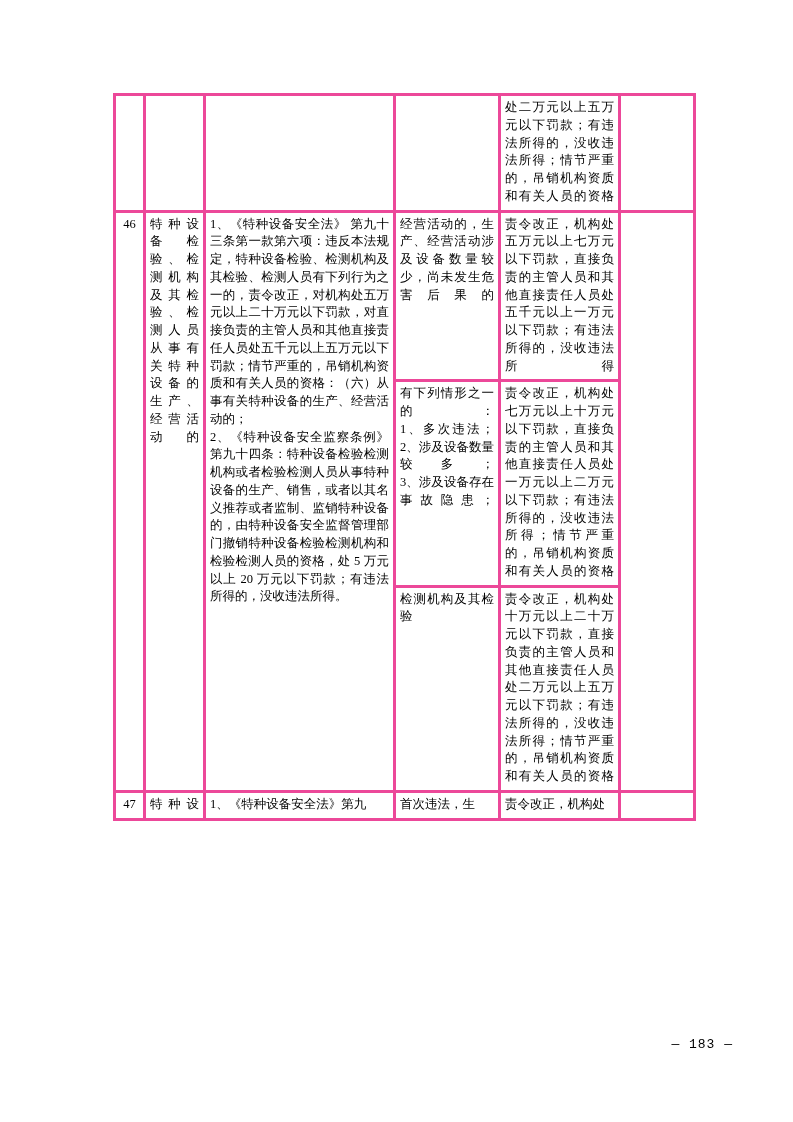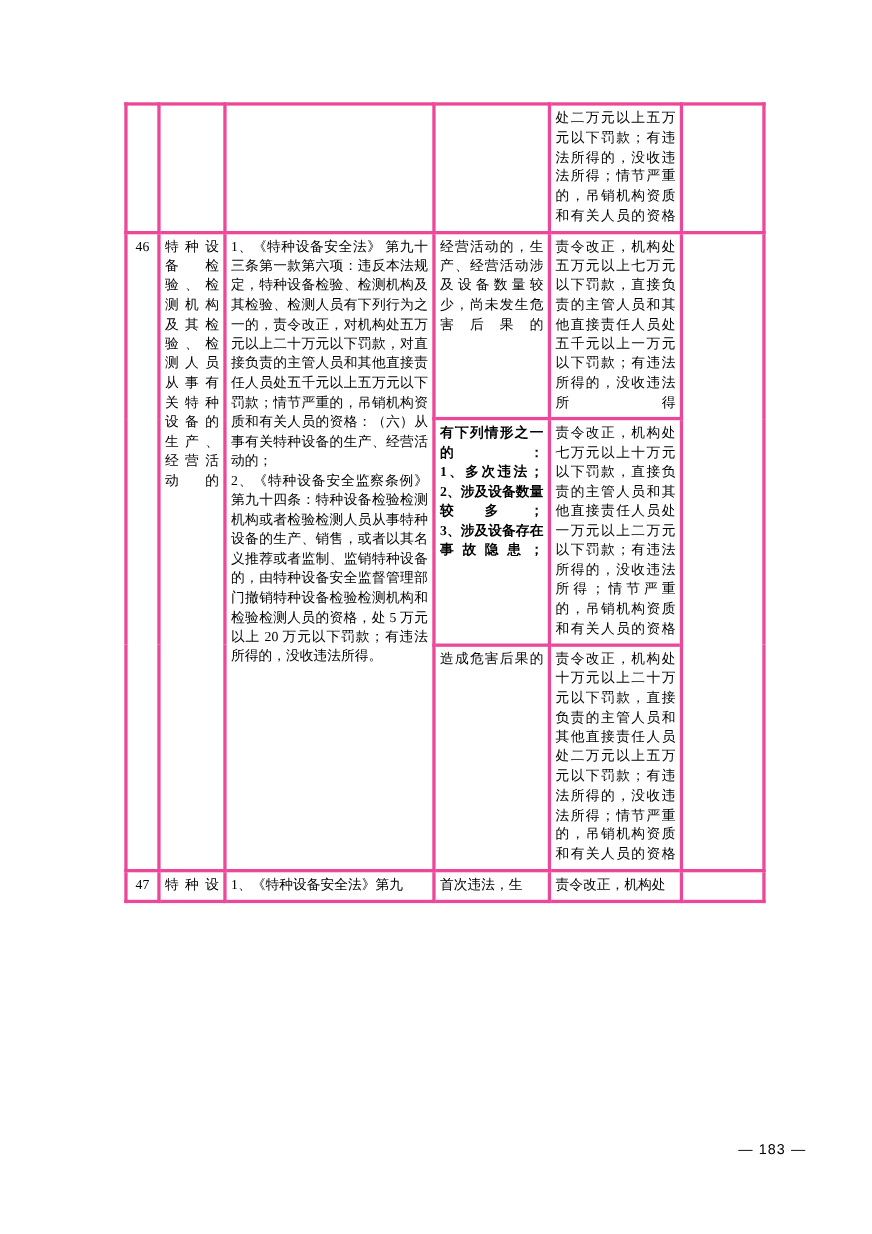--- a/index.html
+++ b/index.html
@@ -58,21 +58,21 @@
   .cell-name {
     text-align: justify;
     text-align-last: justify;
     word-break: break-all;
   }
   .pagenum {
     position: absolute;
     right: 60px;
     bottom: 70px;
     font-size: 13px;
-    font-family: Liberation Sans, sans-serif;
+    font-family: Liberation Mono, monospace;
     letter-spacing: 1px;
   }
 </style>
 </head>
 <body>
 
 <div class="page">
 
   <table class="doc-table">
     <colgroup>
@@ -97,28 +97,28 @@
       <tr>
         <td class="col-num" rowspan="3">46</td>
         <td class="col-name cell-name" rowspan="3">特种设备检验、检测机构及其检验、检测人员从事有关特种设备的生产、经营活动的</td>
         <td class="col-basis jst" rowspan="3" style="white-space:pre-wrap;">1、《特种设备安全法》 第九十三条第一款第六项：违反本法规定，特种设备检验、检测机构及其检验、检测人员有下列行为之一的，责令改正，对机构处五万元以上二十万元以下罚款，对直接负责的主管人员和其他直接责任人员处五千元以上五万元以下罚款；情节严重的，吊销机构资质和有关人员的资格：（六）从事有关特种设备的生产、经营活动的；
 2、《特种设备安全监察条例》第九十四条：特种设备检验检测机构或者检验检测人员从事特种设备的生产、销售，或者以其名义推荐或者监制、监销特种设备的，由特种设备安全监督管理部门撤销特种设备检验检测机构和检验检测人员的资格，处 5 万元以上 20 万元以下罚款；有违法所得的，没收违法所得。</td>
         <td class="col-cond spread">经营活动的，生产、经营活动涉及设备数量较少，尚未发生危害后果的</td>
         <td class="col-pen spread">责令改正，机构处五万元以上七万元以下罚款，直接负责的主管人员和其他直接责任人员处五千元以上一万元以下罚款；有违法所得的，没收违法所得</td>
         <td class="col-last" rowspan="3"></td>
       </tr>
       <tr>
-        <td class="col-cond spread" style="white-space:pre-wrap;font-weight:bold;">有下列情形之一的：
+        <td class="col-cond spread" style="white-space:pre-wrap;">有下列情形之一的：
 1、多次违法；
 2、涉及设备数量较多；
 3、涉及设备存在事故隐患；</td>
         <td class="col-pen spread">责令改正，机构处七万元以上十万元以下罚款，直接负责的主管人员和其他直接责任人员处一万元以上二万元以下罚款；有违法所得的，没收违法所得；情节严重的，吊销机构资质和有关人员的资格</td>
       </tr>
       <tr>
-        <td class="col-cond spread">造成危害后果的</td>
+        <td class="col-cond spread">检测机构及其检验</td>
         <td class="col-pen spread">责令改正，机构处十万元以上二十万元以下罚款，直接负责的主管人员和其他直接责任人员处二万元以上五万元以下罚款；有违法所得的，没收违法所得；情节严重的，吊销机构资质和有关人员的资格</td>
       </tr>
 
       <tr>
         <td class="col-num">47</td>
         <td class="col-name cell-name">特种设</td>
         <td class="col-basis jst">1、《特种设备安全法》第九</td>
         <td class="col-cond">首次违法，生</td>
         <td class="col-pen">责令改正，机构处</td>
         <td class="col-last"></td>

